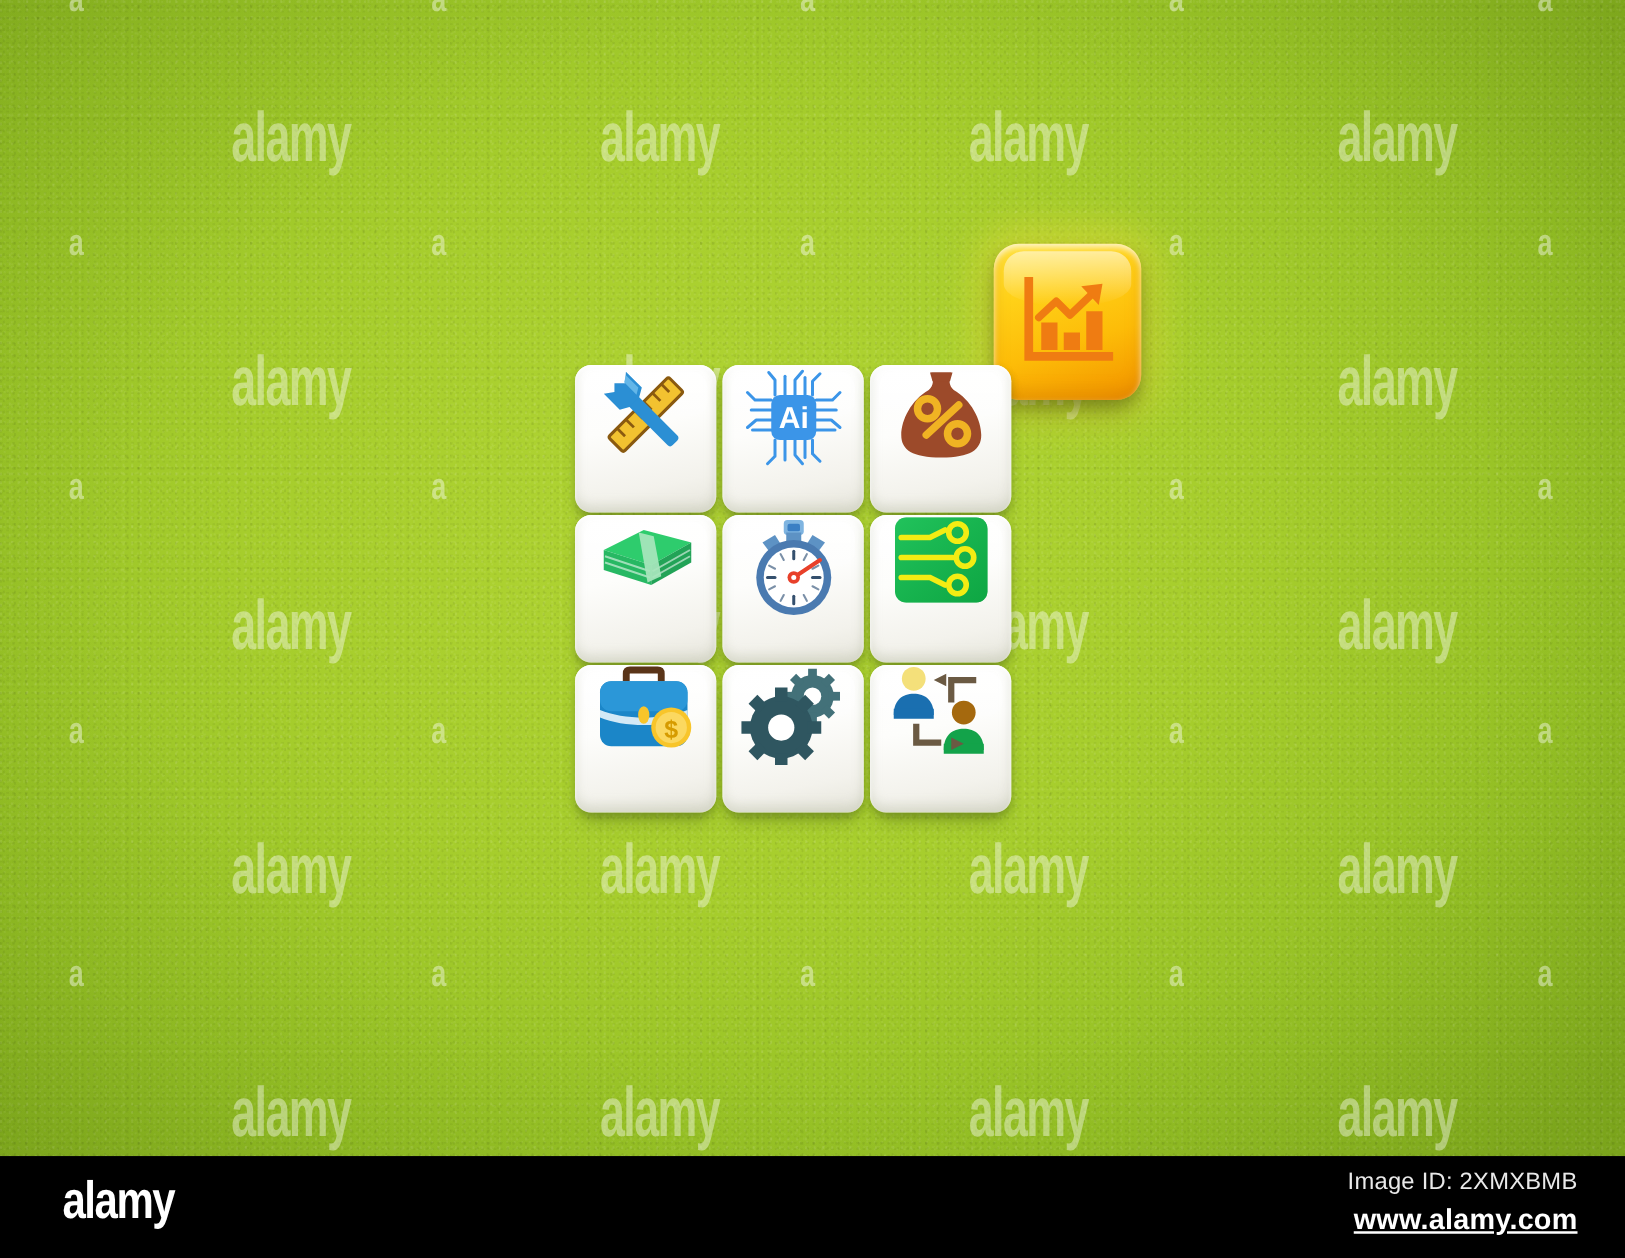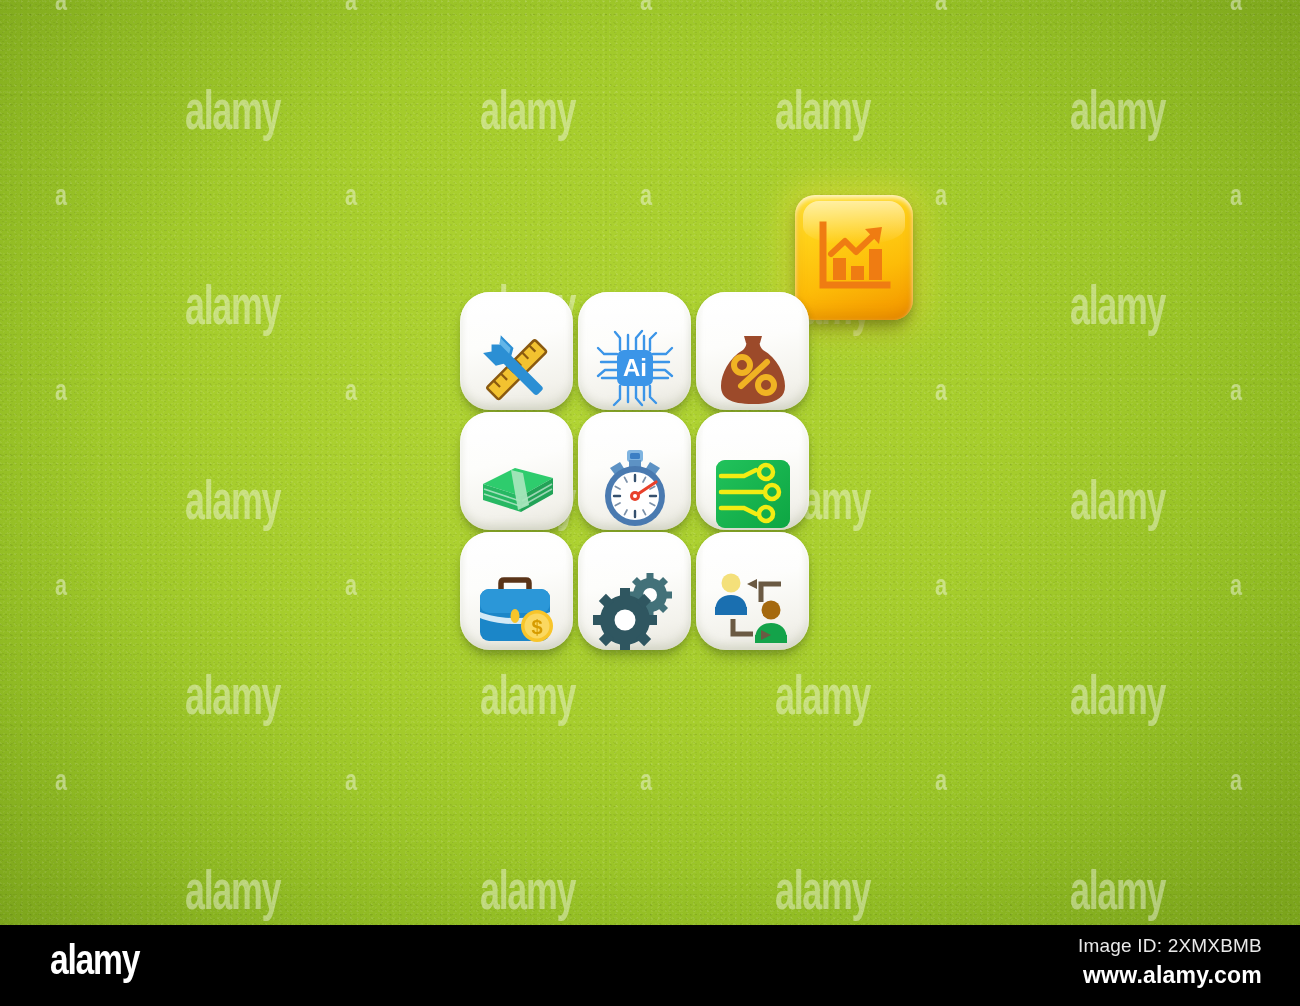--- a/index.html
+++ b/index.html
@@ -55,29 +55,29 @@
     color:rgba(255,255,255,.40);
     font-weight:700;
     font-size:56px;
     line-height:1;
     transform:scaleX(.64);
     transform-origin:left top;
     letter-spacing:-2px;
   }
   .cube{
     position:absolute;
-    border-radius:30px;
+    border-radius:13px;
     background:
       linear-gradient(168deg,#ffffff 0%, #fdfdfb 42%, #f3f2ec 78%, #e6e5db 100%);
     box-shadow:
       0 10px 14px -5px rgba(60,80,20,.38),
       0 3px 6px rgba(60,80,20,.22),
       inset 0 2px 3px rgba(255,255,255,.95),
       inset 0 -5px 9px rgba(180,185,160,.40);
-    display:flex;align-items:flex-end;justify-content:center;
+    display:flex;align-items:flex-start;justify-content:center;
   }
   .cube::after{
     content:"";position:absolute;left:6%;top:4%;width:88%;height:36%;
     border-radius:14px 14px 40% 40%;
     background:linear-gradient(180deg,rgba(255,255,255,.85),rgba(255,255,255,0));
     pointer-events:none;
   }
   .cube svg{position:relative;z-index:2;display:block;}
 
   .cube-hero{
@@ -109,21 +109,21 @@
     position:absolute;left:50px;top:14px;
     color:#fff;font-size:42px;font-weight:700;line-height:1;
     transform:scaleX(.80);transform-origin:left top;letter-spacing:-1.5px;
   }
   .img-id{
     position:absolute;right:38px;top:10px;
     color:#e9e9e9;font-size:19px;font-weight:400;letter-spacing:.2px;
   }
   .site{
     position:absolute;right:38px;top:37px;
-    color:#fff;font-size:23px;font-weight:700;letter-spacing:.2px;
+    color:#fff;font-size:23px;font-weight:700;letter-spacing:.2px;text-decoration:underline;
   }
 </style>
 </head>
 <body>
 
 <div class="photo">
   <div class="grain"></div>
   <div class="vignette"></div>
 
   <div class="wm" id="wm-layer">

